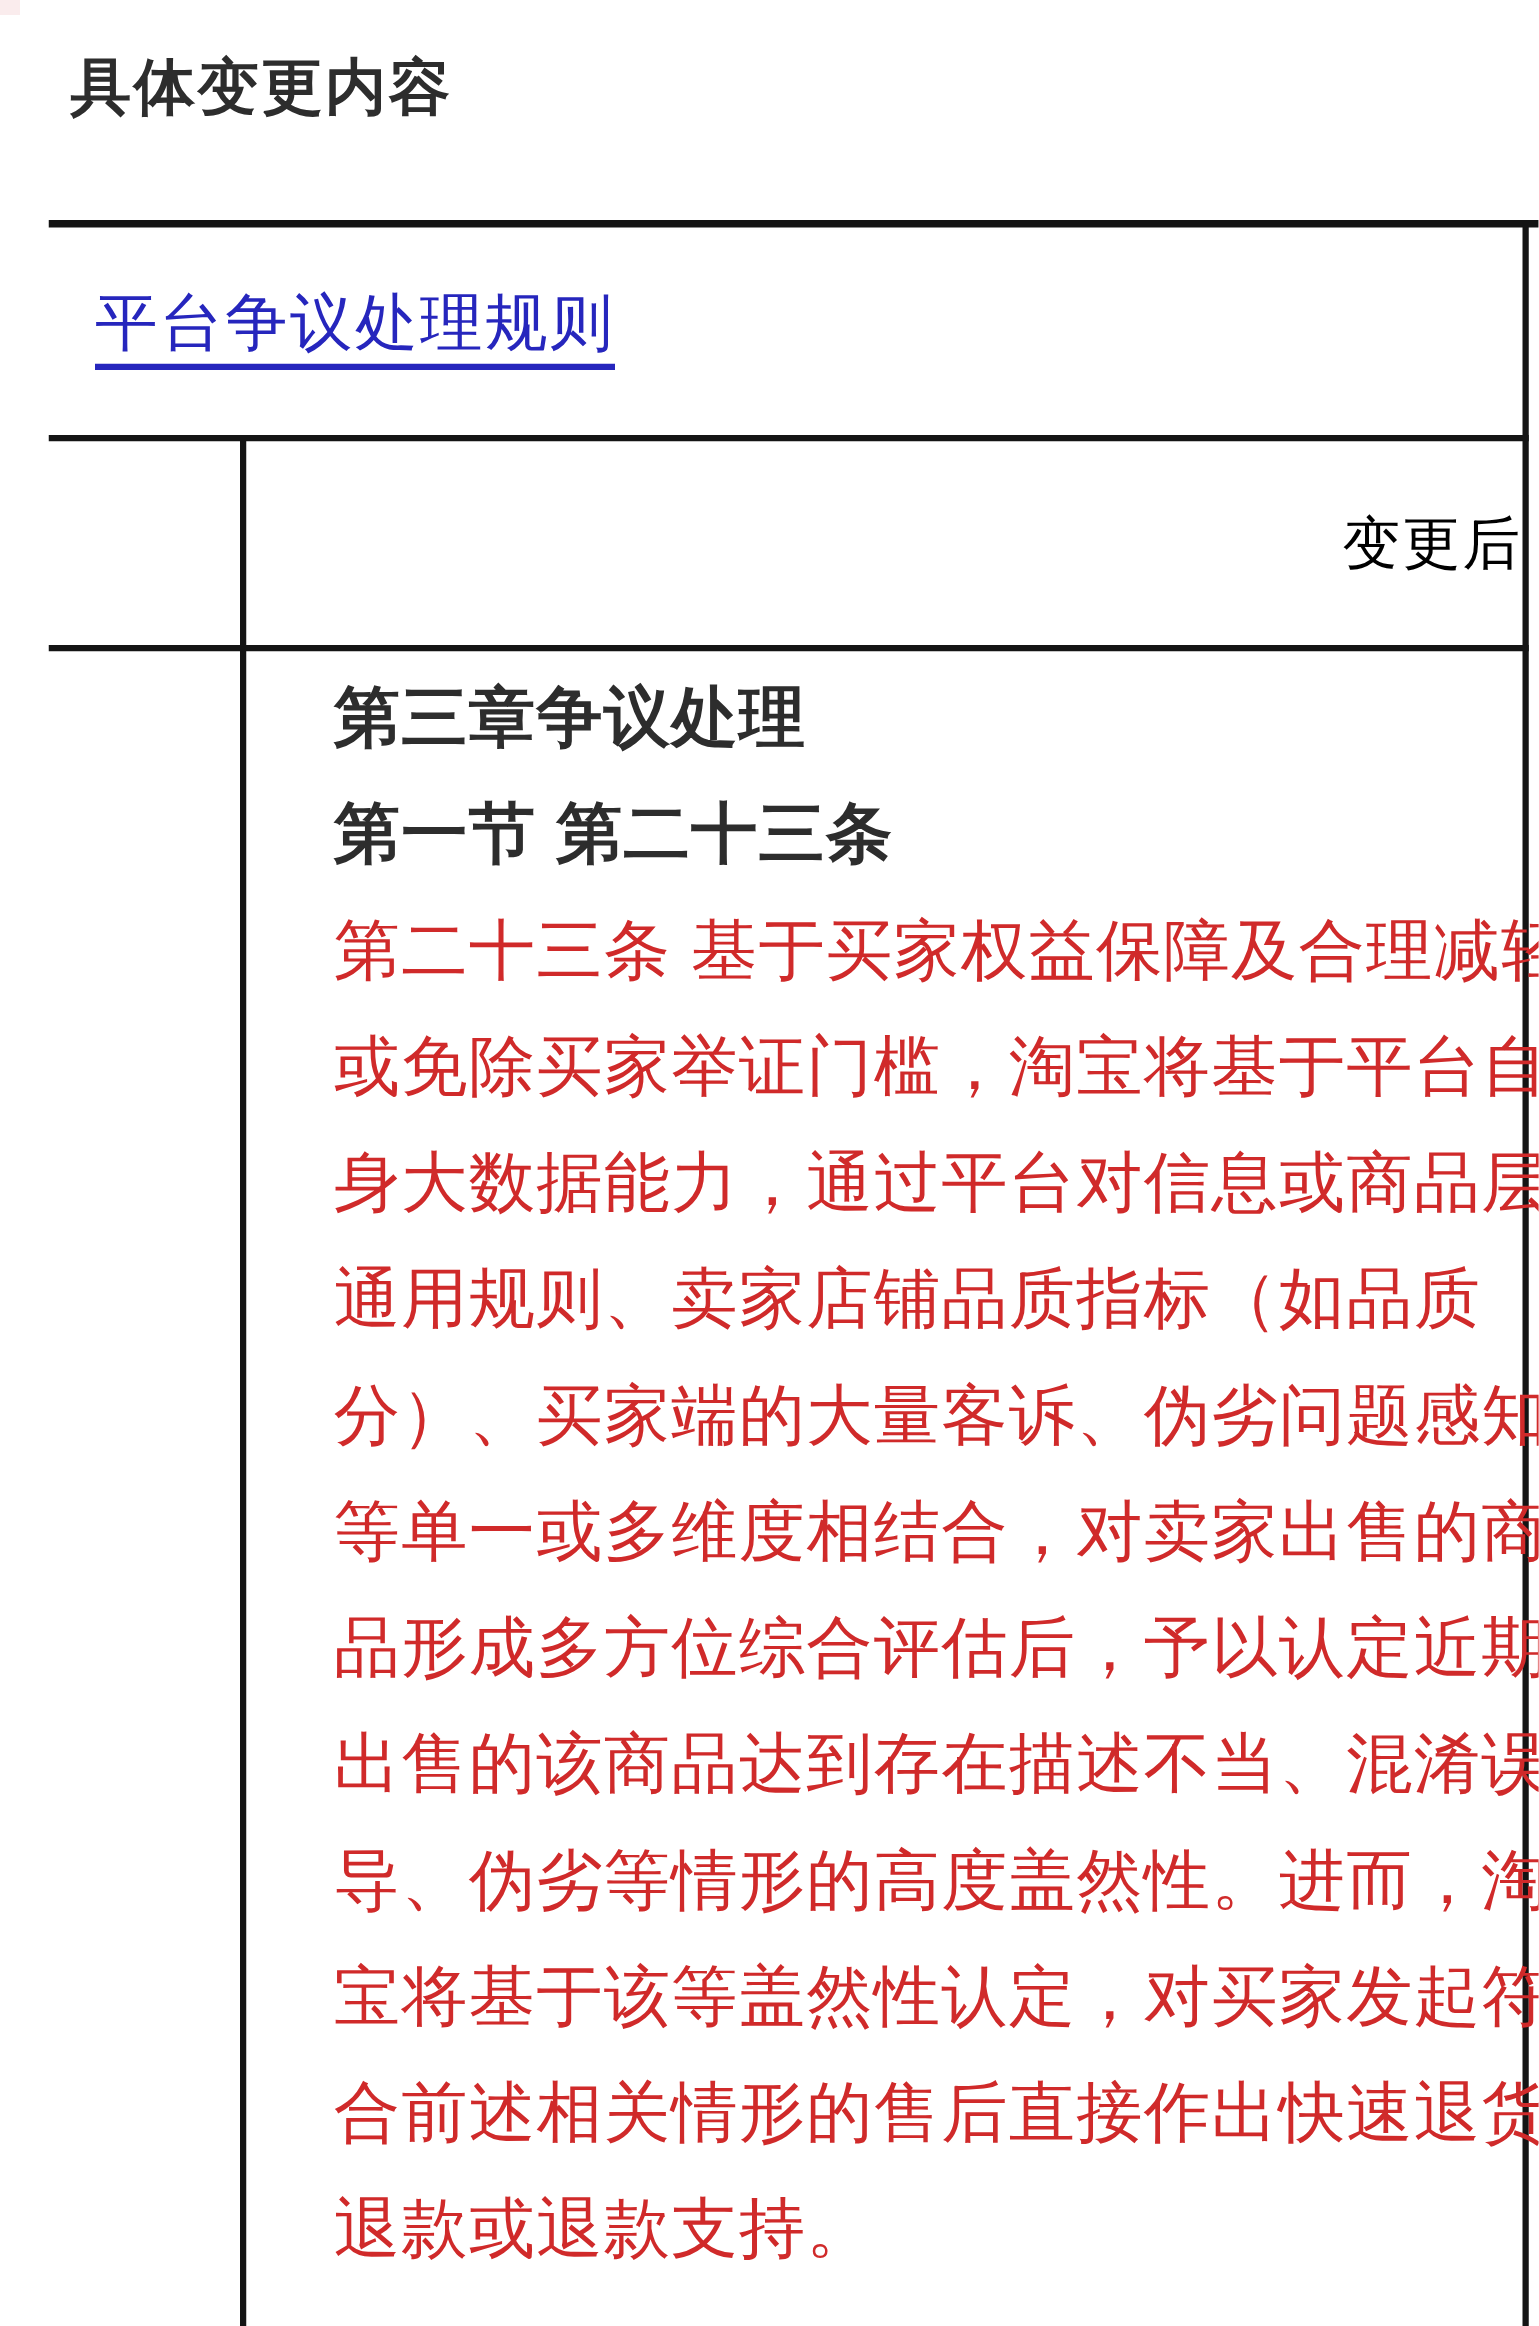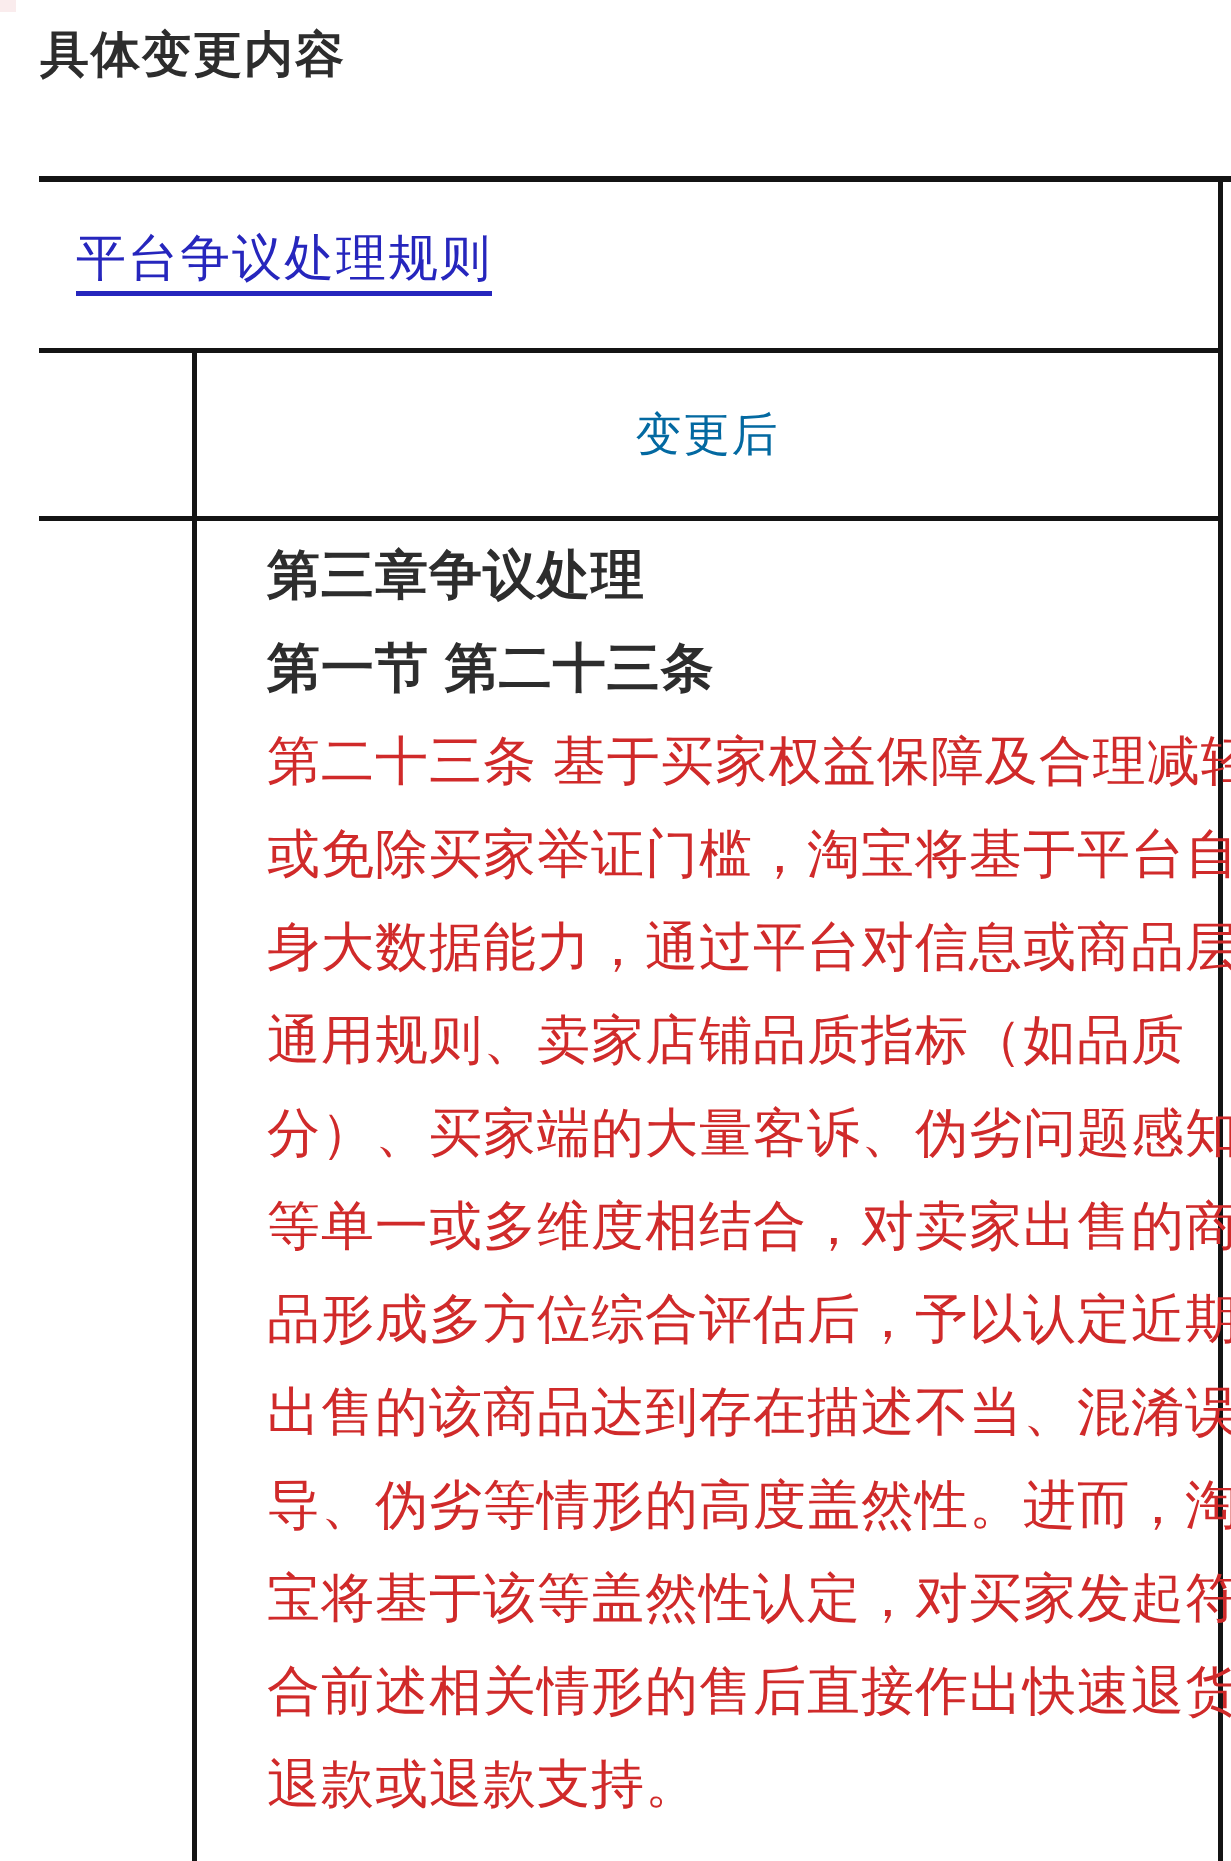--- a/index.html
+++ b/index.html
@@ -14,21 +14,21 @@
     width:1231px;height:1861px;
     background:#ffffff;
     overflow:hidden;
     font-family:"Liberation Sans", sans-serif;
   }
   .corner-smudge{
     position:absolute;left:0;top:0;width:16px;height:12px;
     background:#f8e4e6;opacity:.7;
   }
   .page-title{
-    position:absolute;left:40px;top:22px;margin:0;
+    position:absolute;left:40px;top:22px;margin:16px;
     font-size:49px;line-height:64px;font-weight:bold;
     color:var(--text-dark);letter-spacing:2px;
     white-space:nowrap;
   }
   .t-border{position:absolute;background:var(--border-black);}
   .t-top   {left:39px;  top:176px; width:1192px; height:6px;}
   .t-right {left:1218px;top:176px; width:5px;    height:1685px;}
   .t-div2  {left:39px;  top:348px; width:1184px; height:5px;}
   .t-div3  {left:39px;  top:516px; width:1184px; height:5px;}
   .t-vert  {left:192px; top:348px; width:5px;    height:1513px;}
@@ -38,23 +38,23 @@
     color:var(--link-blue);
     text-decoration:none;
     border-bottom:5px solid var(--link-blue);
     padding-bottom:7px;
     white-space:nowrap;
     cursor:pointer;
     margin-left:38px;
   }
   .after-header{
     position:absolute;left:197px;top:408px;width:1021px;
-    text-align:center;
+    text-align:right;
     font-size:46px;line-height:52px;
-    color:#0369a1;letter-spacing:2px;
+    color:#000000;letter-spacing:2px;
   }
   .content{
     position:absolute;left:219px;top:528px;width:1002px;
     font-size:53px;line-height:93px;letter-spacing:1px;margin-left:48px;
   }
   .chap{
     font-weight:bold;color:var(--text-dark);
     white-space:nowrap;
   }
   .clause{

